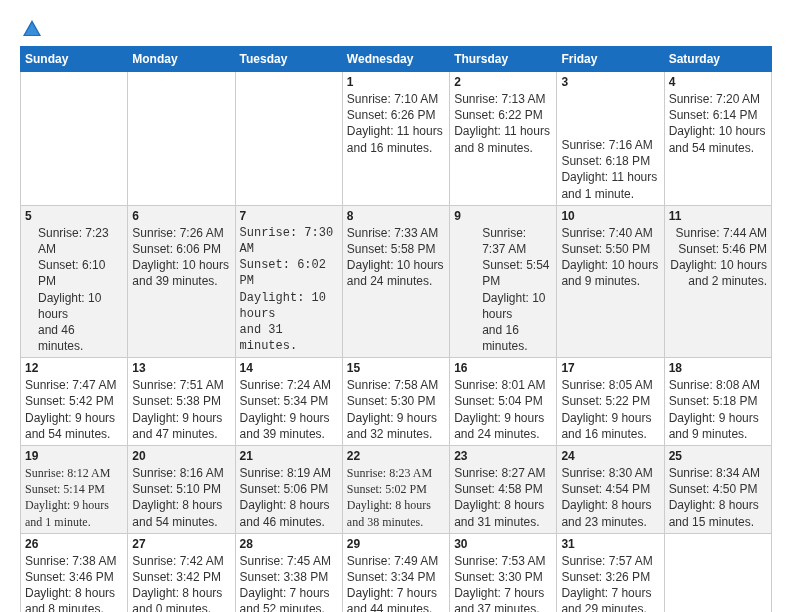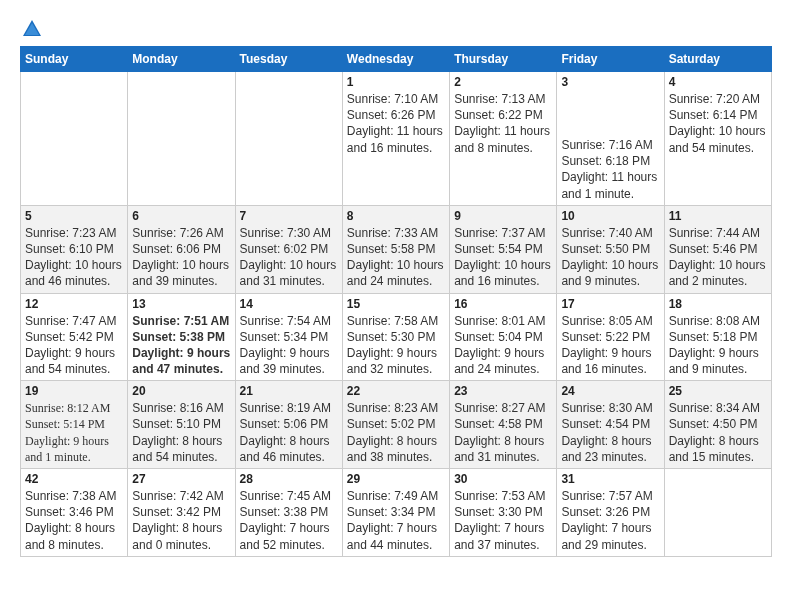--- a/index.html
+++ b/index.html
@@ -154,86 +154,86 @@
             <span class="day-number">4</span>
             <div class="day-info" style="white-space: pre-line;">Sunrise: 7:20 AM
 Sunset: 6:14 PM
 Daylight: 10 hours
 and 54 minutes.</div>
           </td>
         </tr>
         <tr>
           <td>
             <span class="day-number">5</span>
-            <div class="day-info" style="white-space: pre-line;">Sunrise: 7:23 AM
+            <div class="day-info" style="white-space: pre-line; margin-left: 13px;">Sunrise: 7:23 AM
 Sunset: 6:10 PM
 Daylight: 10 hours
 and 46 minutes.</div>
           </td>
           <td>
             <span class="day-number">6</span>
             <div class="day-info" style="white-space: pre-line;">Sunrise: 7:26 AM
 Sunset: 6:06 PM
 Daylight: 10 hours
 and 39 minutes.</div>
           </td>
           <td>
             <span class="day-number">7</span>
-            <div class="day-info" style="white-space: pre-line;">Sunrise: 7:30 AM
+            <div class="day-info" style="white-space: pre-line; font-family: Liberation Mono, monospace;">Sunrise: 7:30 AM
 Sunset: 6:02 PM
 Daylight: 10 hours
 and 31 minutes.</div>
           </td>
           <td>
             <span class="day-number">8</span>
             <div class="day-info" style="white-space: pre-line;">Sunrise: 7:33 AM
 Sunset: 5:58 PM
 Daylight: 10 hours
 and 24 minutes.</div>
           </td>
           <td>
             <span class="day-number">9</span>
-            <div class="day-info" style="white-space: pre-line;">Sunrise: 7:37 AM
+            <div class="day-info" style="white-space: pre-line; margin-left: 28px;">Sunrise: 7:37 AM
 Sunset: 5:54 PM
 Daylight: 10 hours
 and 16 minutes.</div>
           </td>
           <td>
             <span class="day-number">10</span>
             <div class="day-info" style="white-space: pre-line;">Sunrise: 7:40 AM
 Sunset: 5:50 PM
 Daylight: 10 hours
 and 9 minutes.</div>
           </td>
           <td>
             <span class="day-number">11</span>
-            <div class="day-info" style="white-space: pre-line;">Sunrise: 7:44 AM
+            <div class="day-info" style="white-space: pre-line; text-align: right;">Sunrise: 7:44 AM
 Sunset: 5:46 PM
 Daylight: 10 hours
 and 2 minutes.</div>
           </td>
         </tr>
         <tr>
           <td>
             <span class="day-number">12</span>
             <div class="day-info" style="white-space: pre-line;">Sunrise: 7:47 AM
 Sunset: 5:42 PM
 Daylight: 9 hours
 and 54 minutes.</div>
           </td>
           <td>
             <span class="day-number">13</span>
-            <div class="day-info" style="white-space: pre-line; font-weight: bold;">Sunrise: 7:51 AM
+            <div class="day-info" style="white-space: pre-line;">Sunrise: 7:51 AM
 Sunset: 5:38 PM
 Daylight: 9 hours
 and 47 minutes.</div>
           </td>
           <td>
             <span class="day-number">14</span>
-            <div class="day-info" style="white-space: pre-line;">Sunrise: 7:54 AM
+            <div class="day-info" style="white-space: pre-line;">Sunrise: 7:24 AM
 Sunset: 5:34 PM
 Daylight: 9 hours
 and 39 minutes.</div>
           </td>
           <td>
             <span class="day-number">15</span>
             <div class="day-info" style="white-space: pre-line;">Sunrise: 7:58 AM
 Sunset: 5:30 PM
 Daylight: 9 hours
 and 32 minutes.</div>
@@ -277,21 +277,21 @@
           </td>
           <td>
             <span class="day-number">21</span>
             <div class="day-info" style="white-space: pre-line;">Sunrise: 8:19 AM
 Sunset: 5:06 PM
 Daylight: 8 hours
 and 46 minutes.</div>
           </td>
           <td>
             <span class="day-number">22</span>
-            <div class="day-info" style="white-space: pre-line;">Sunrise: 8:23 AM
+            <div class="day-info" style="white-space: pre-line; font-family: Liberation Serif, serif;">Sunrise: 8:23 AM
 Sunset: 5:02 PM
 Daylight: 8 hours
 and 38 minutes.</div>
           </td>
           <td>
             <span class="day-number">23</span>
             <div class="day-info" style="white-space: pre-line;">Sunrise: 8:27 AM
 Sunset: 4:58 PM
 Daylight: 8 hours
 and 31 minutes.</div>
@@ -306,21 +306,21 @@
           <td>
             <span class="day-number">25</span>
             <div class="day-info" style="white-space: pre-line;">Sunrise: 8:34 AM
 Sunset: 4:50 PM
 Daylight: 8 hours
 and 15 minutes.</div>
           </td>
         </tr>
         <tr>
           <td>
-            <span class="day-number">42</span>
+            <span class="day-number">26</span>
             <div class="day-info" style="white-space: pre-line;">Sunrise: 7:38 AM
 Sunset: 3:46 PM
 Daylight: 8 hours
 and 8 minutes.</div>
           </td>
           <td>
             <span class="day-number">27</span>
             <div class="day-info" style="white-space: pre-line;">Sunrise: 7:42 AM
 Sunset: 3:42 PM
 Daylight: 8 hours

